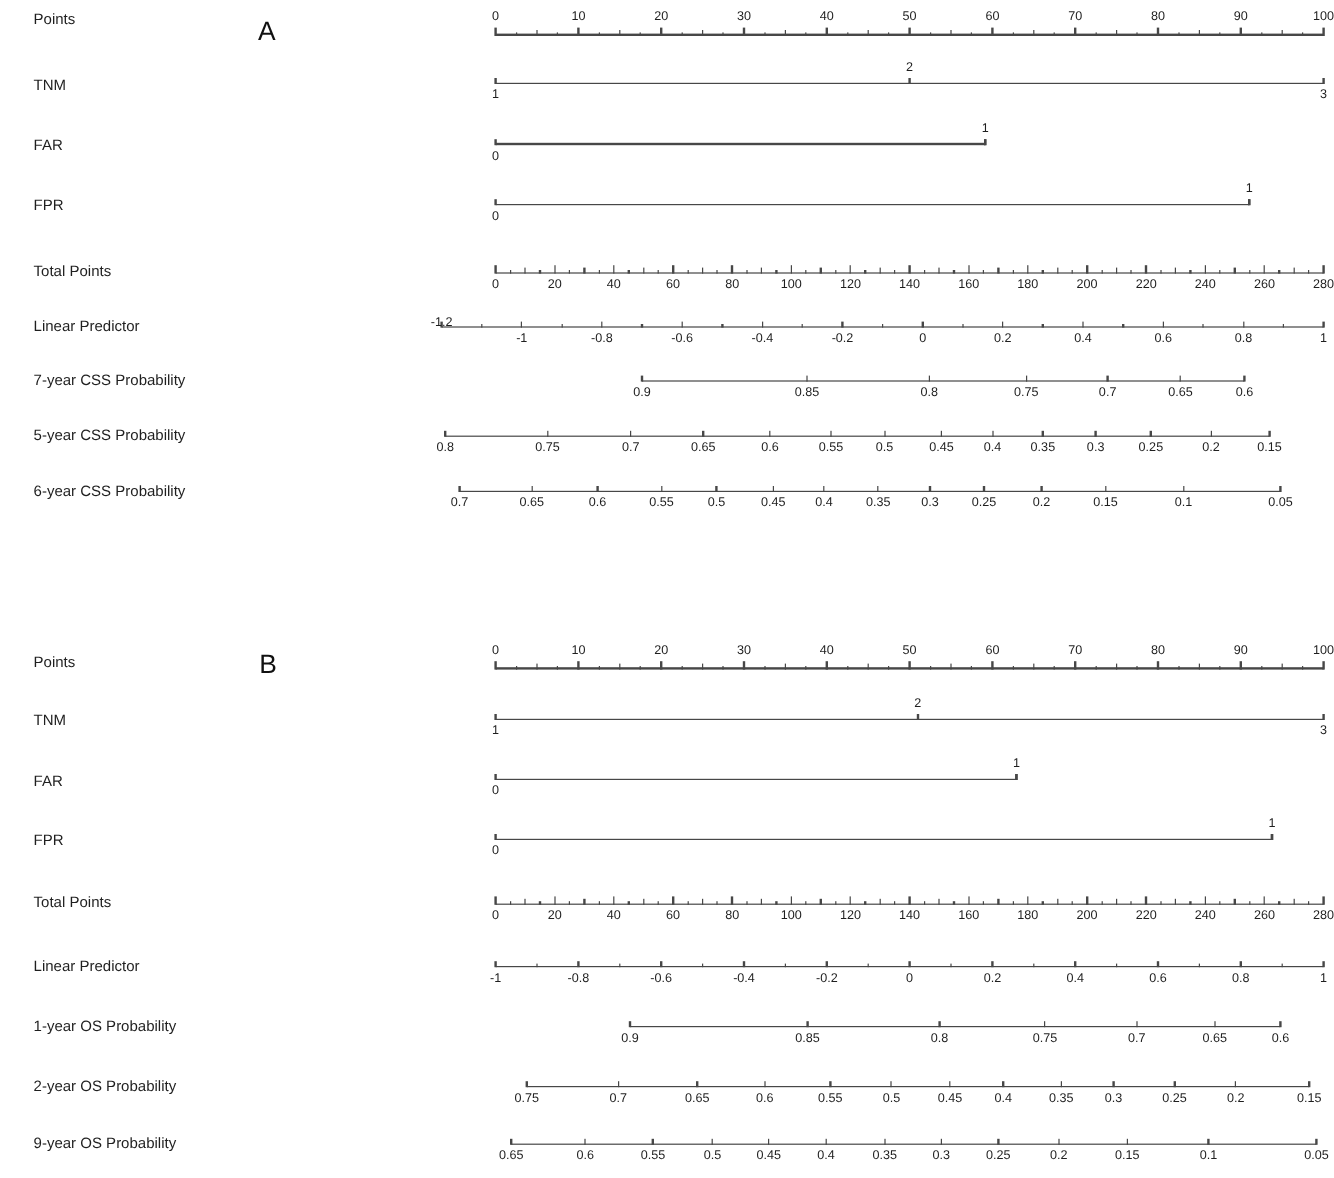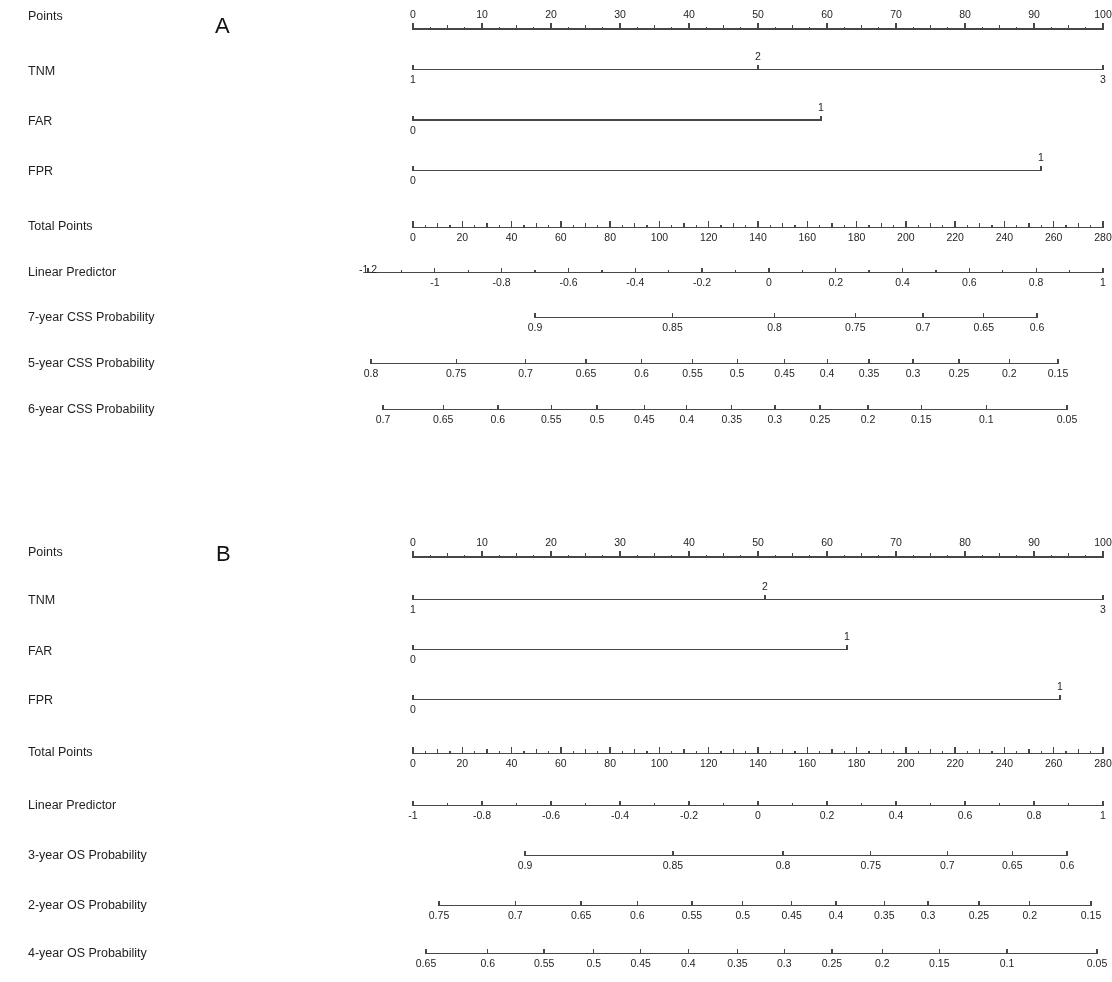--- a/index.html
+++ b/index.html
@@ -467,21 +467,21 @@
       <div class="tick" style="left: 446.85px; top: 803px; height: 3px; background: rgb(71, 71, 71);"></div>
       <div class="tick" style="left: 515.85px; top: 803px; height: 3px; background: rgb(71, 71, 71);"></div>
       <div class="tick" style="left: 584.85px; top: 803px; height: 3px; background: rgb(71, 71, 71);"></div>
       <div class="tick" style="left: 653.85px; top: 803px; height: 3px; background: rgb(71, 71, 71);"></div>
       <div class="tick" style="left: 722.85px; top: 803px; height: 3px; background: rgb(71, 71, 71);"></div>
       <div class="tick" style="left: 791.85px; top: 803px; height: 3px; background: rgb(71, 71, 71);"></div>
       <div class="tick" style="left: 860.85px; top: 803px; height: 3px; background: rgb(71, 71, 71);"></div>
       <div class="tick" style="left: 929.85px; top: 803px; height: 3px; background: rgb(71, 71, 71);"></div>
       <div class="tick" style="left: 998.85px; top: 803px; height: 3px; background: rgb(71, 71, 71);"></div>
       <div class="tick" style="left: 1067.85px; top: 803px; height: 3px; background: rgb(71, 71, 71);"></div>
-      <span class="lbl row-label" style="left: 28px; top: 849px;">3-year OS Probability</span>
+      <span class="lbl row-label" style="left: 28px; top: 849px;">1-year OS Probability</span>
       <div class="axis-line" style="left: 525px; top: 854.8px; width: 542px; height: 1.2px; background: rgb(71, 71, 71);"></div>
       <div class="tick" style="left: 524.35px; top: 851px; height: 5px; background: rgb(71, 71, 71);"></div>
       <span class="lbl tick-label" style="left: 525px; top: 860px;">0.9</span>
       <div class="tick" style="left: 672.316px; top: 851px; height: 5px; background: rgb(71, 71, 71);"></div>
       <span class="lbl tick-label" style="left: 672.966px; top: 860px;">0.85</span>
       <div class="tick" style="left: 782.342px; top: 851px; height: 5px; background: rgb(71, 71, 71);"></div>
       <span class="lbl tick-label" style="left: 782.992px; top: 860px;">0.8</span>
       <div class="tick" style="left: 870.146px; top: 851px; height: 5px; background: rgb(71, 71, 71);"></div>
       <span class="lbl tick-label" style="left: 870.796px; top: 860px;">0.75</span>
       <div class="tick" style="left: 946.568px; top: 851px; height: 5px; background: rgb(71, 71, 71);"></div>
@@ -511,21 +511,21 @@
       <div class="tick" style="left: 883.666px; top: 901px; height: 5px; background: rgb(71, 71, 71);"></div>
       <span class="lbl tick-label" style="left: 884.316px; top: 910px;">0.35</span>
       <div class="tick" style="left: 927.35px; top: 901px; height: 5px; background: rgb(71, 71, 71);"></div>
       <span class="lbl tick-label" style="left: 928px; top: 910px;">0.3</span>
       <div class="tick" style="left: 978.206px; top: 901px; height: 5px; background: rgb(71, 71, 71);"></div>
       <span class="lbl tick-label" style="left: 978.856px; top: 910px;">0.25</span>
       <div class="tick" style="left: 1029.06px; top: 901px; height: 5px; background: rgb(71, 71, 71);"></div>
       <span class="lbl tick-label" style="left: 1029.71px; top: 910px;">0.2</span>
       <div class="tick" style="left: 1090.35px; top: 901px; height: 5px; background: rgb(71, 71, 71);"></div>
       <span class="lbl tick-label" style="left: 1091px; top: 910px;">0.15</span>
-      <span class="lbl row-label" style="left: 28px; top: 947px;">4-year OS Probability</span>
+      <span class="lbl row-label" style="left: 28px; top: 947px;">9-year OS Probability</span>
       <div class="axis-line" style="left: 426px; top: 952.8px; width: 671px; height: 1.2px; background: rgb(71, 71, 71);"></div>
       <div class="tick" style="left: 425.35px; top: 949px; height: 5px; background: rgb(71, 71, 71);"></div>
       <span class="lbl tick-label" style="left: 426px; top: 958px;">0.65</span>
       <div class="tick" style="left: 487.082px; top: 949px; height: 5px; background: rgb(71, 71, 71);"></div>
       <span class="lbl tick-label" style="left: 487.732px; top: 958px;">0.6</span>
       <div class="tick" style="left: 543.446px; top: 949px; height: 5px; background: rgb(71, 71, 71);"></div>
       <span class="lbl tick-label" style="left: 544.096px; top: 958px;">0.55</span>
       <div class="tick" style="left: 593.1px; top: 949px; height: 5px; background: rgb(71, 71, 71);"></div>
       <span class="lbl tick-label" style="left: 593.75px; top: 958px;">0.5</span>
       <div class="tick" style="left: 640.07px; top: 949px; height: 5px; background: rgb(71, 71, 71);"></div>

